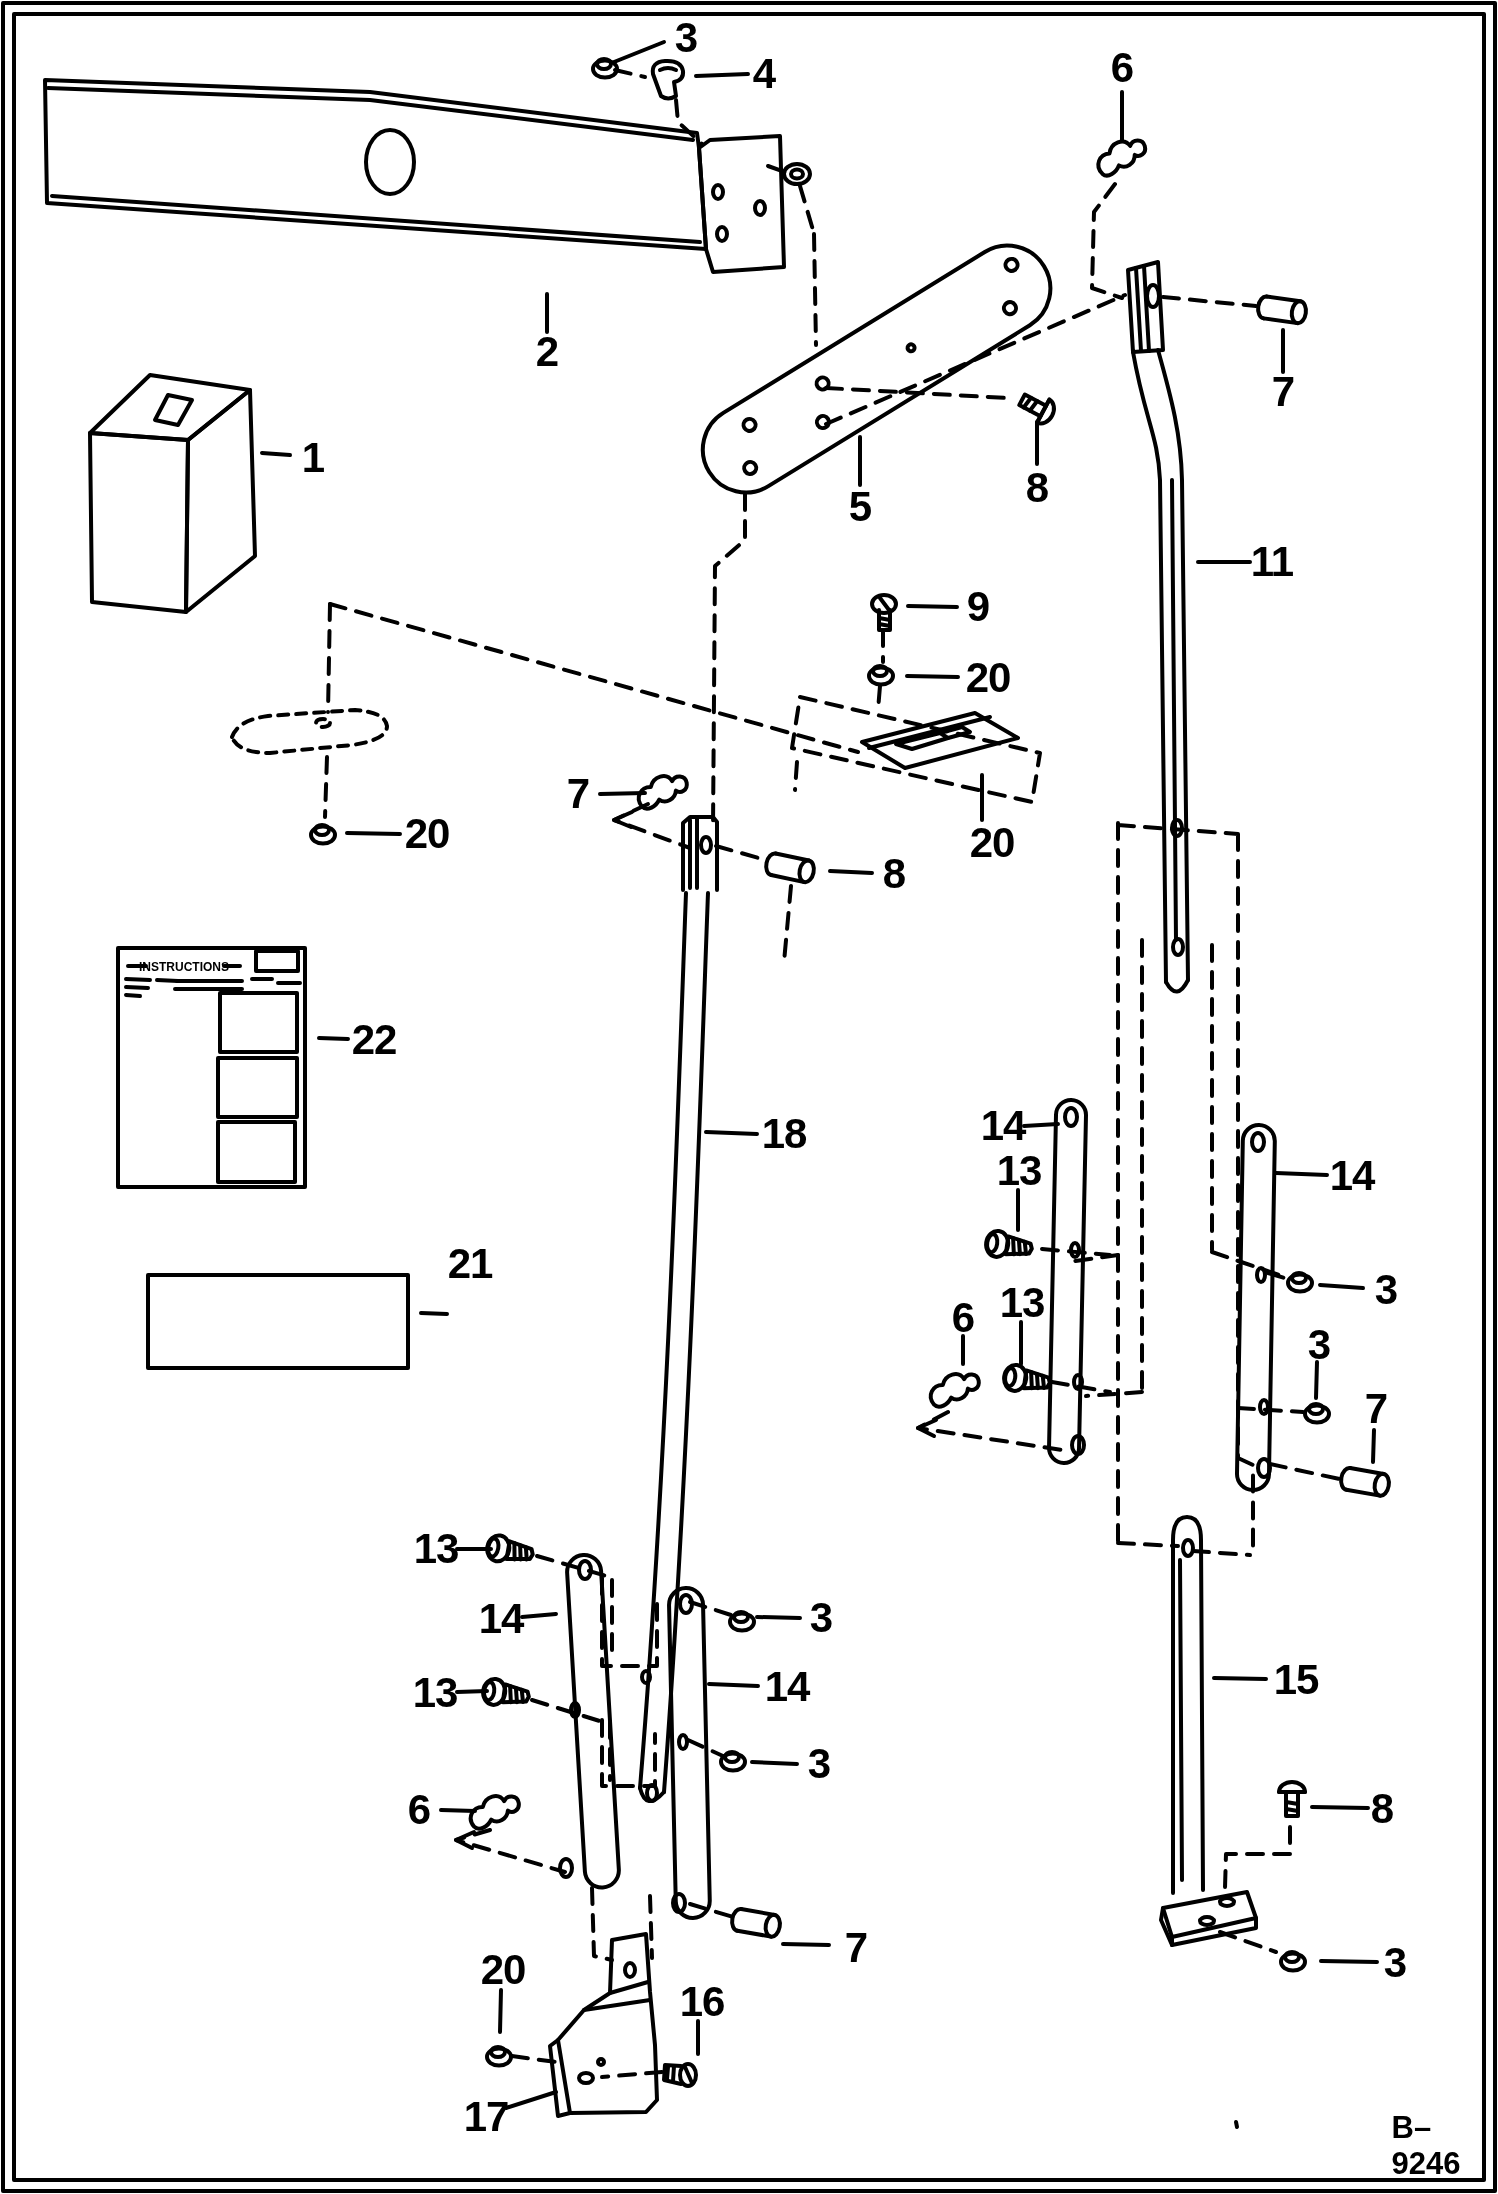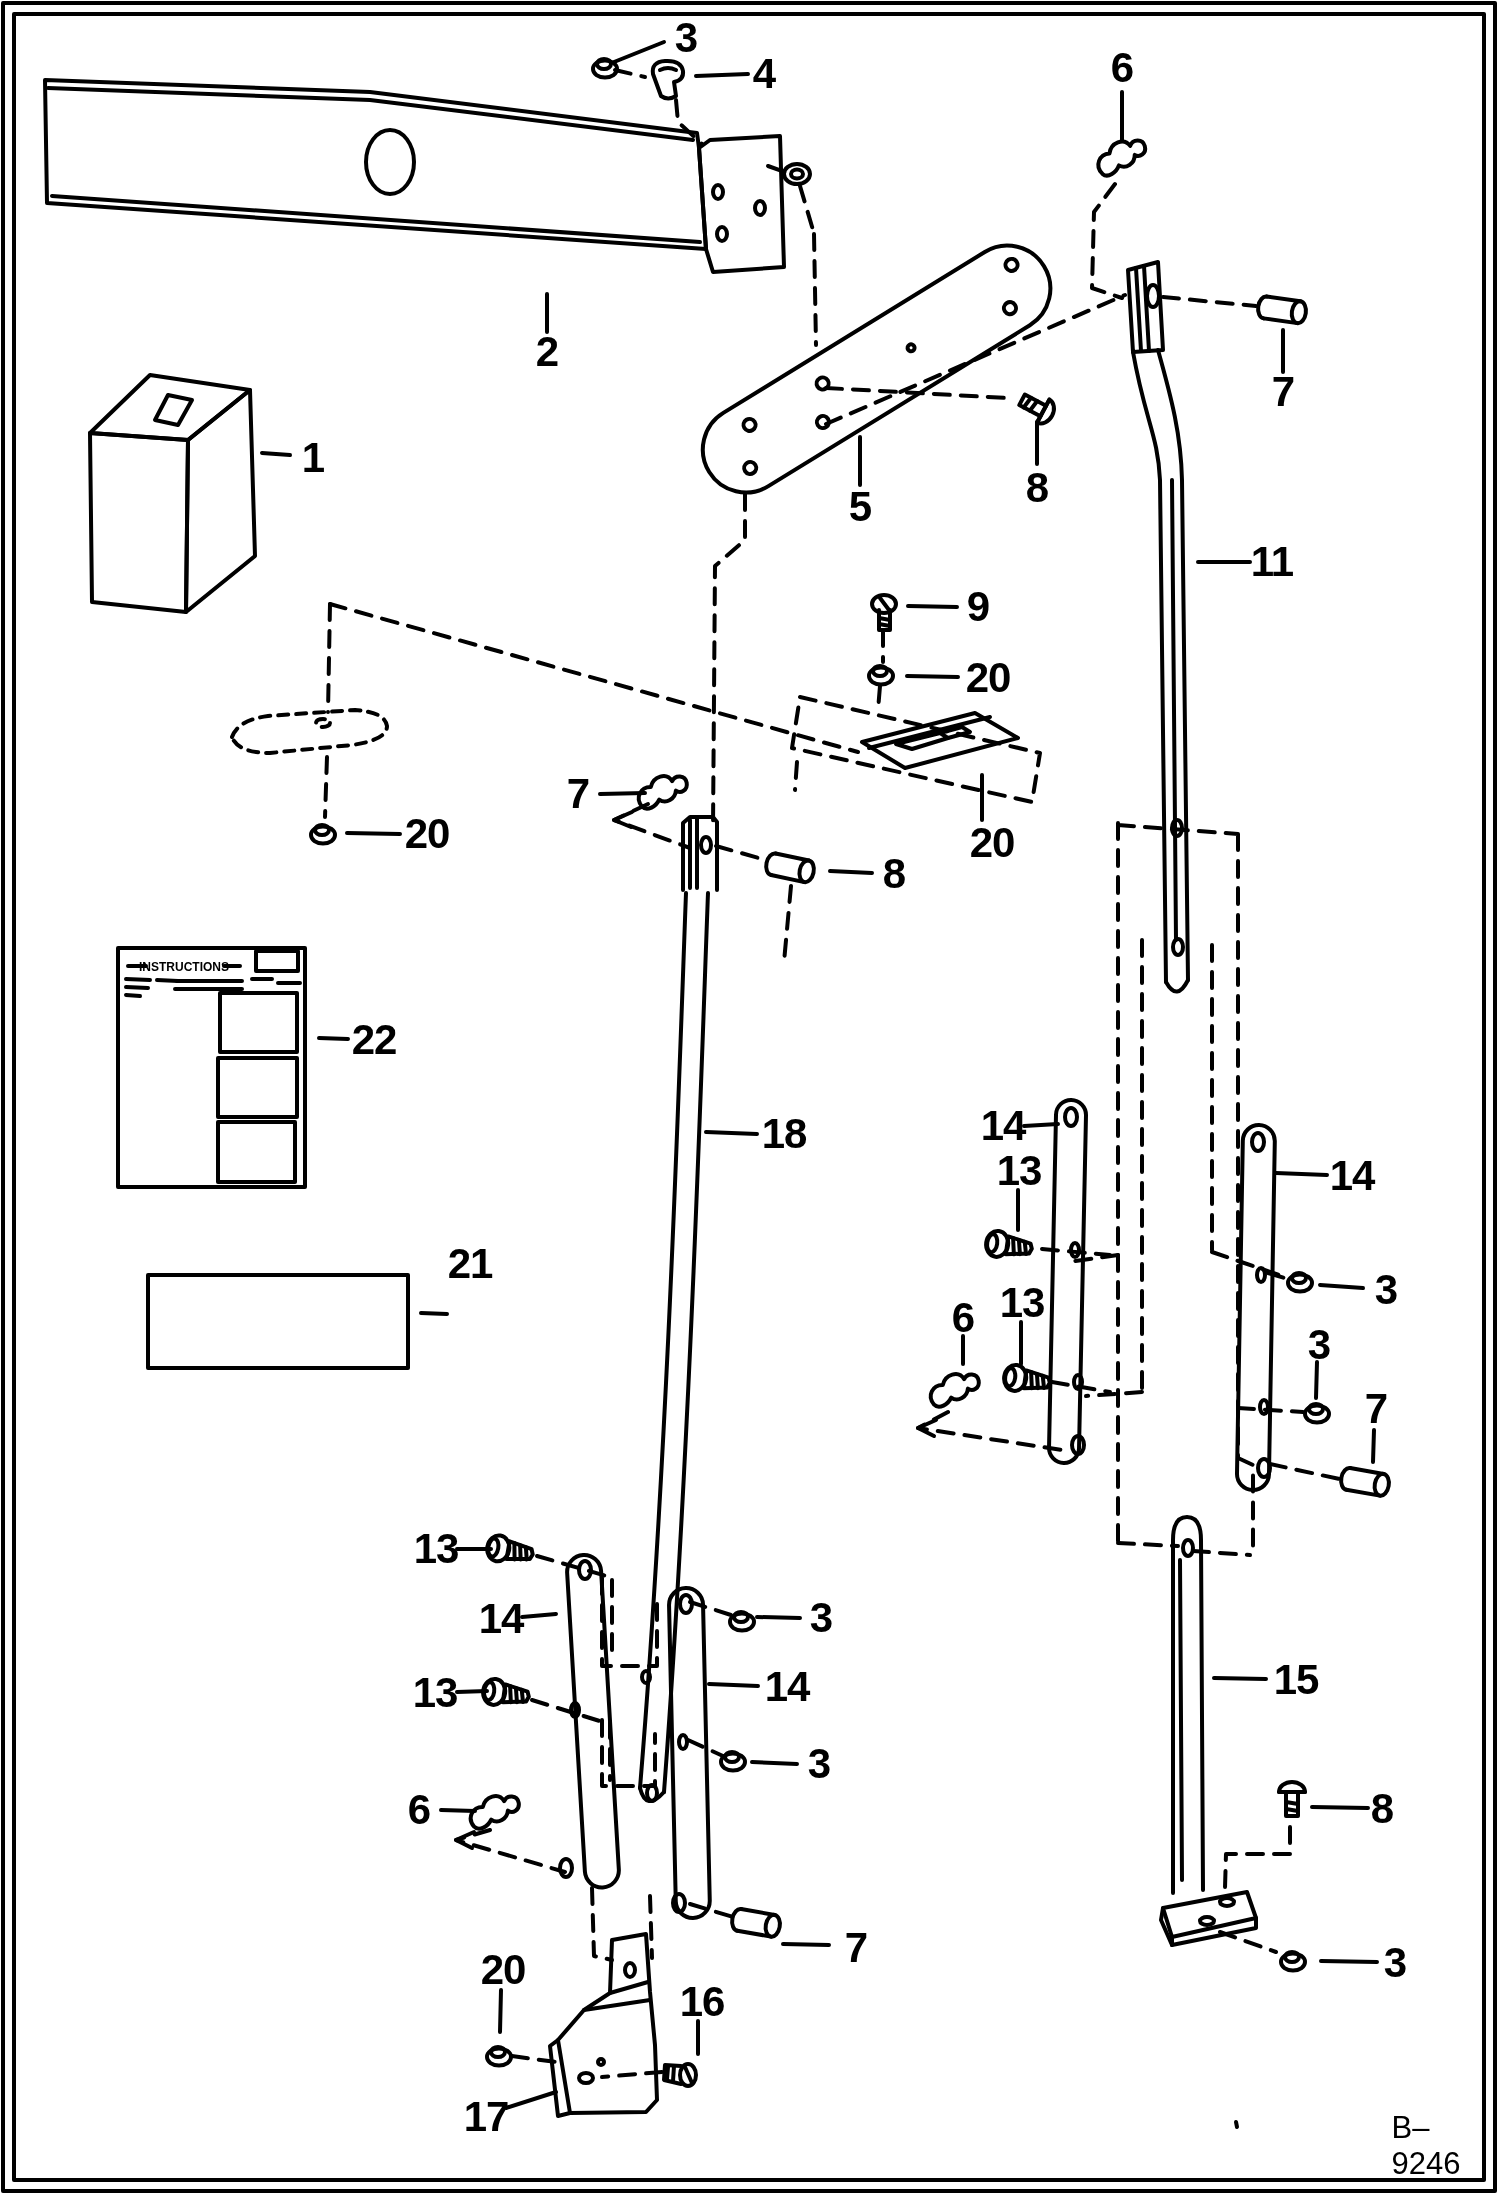--- a/index.html
+++ b/index.html
@@ -3,21 +3,21 @@
 <meta charset="utf-8">
 <style>
   html,body{margin:0;padding:0;background:#888;}
   .page{position:relative;width:1498px;height:2194px;background:#fff;overflow:hidden;
         font-family:"Liberation Sans",sans-serif;}
   .page svg{position:absolute;left:0;top:0;}
   .art path,.art rect,.art ellipse,.art circle,.art line,.art polyline,.art polygon{
     stroke:#000;fill:none;stroke-width:4;stroke-linecap:round;stroke-linejoin:round;}
   .co{position:absolute;transform:translate(-50%,-50%);font-weight:700;font-size:42px;
       color:#000;white-space:nowrap;letter-spacing:-1px;}
-  .docnum{position:absolute;transform:translate(-50%,-50%);font-weight:400;font-size:31px;color:#000;}
+  .docnum{position:absolute;transform:translate(-50%,-50%);font-weight:700;font-size:31px;color:#000;}
 </style>
 </head>
 <body>
 
 <div class="page">
 
 <svg class="art" width="1498" height="2194" viewBox="0 0 1498 2194">
   <defs>
     <g id="nut">
           <ellipse cx="0" cy="2" rx="12" ry="8.5" fill="#fff"></ellipse>

